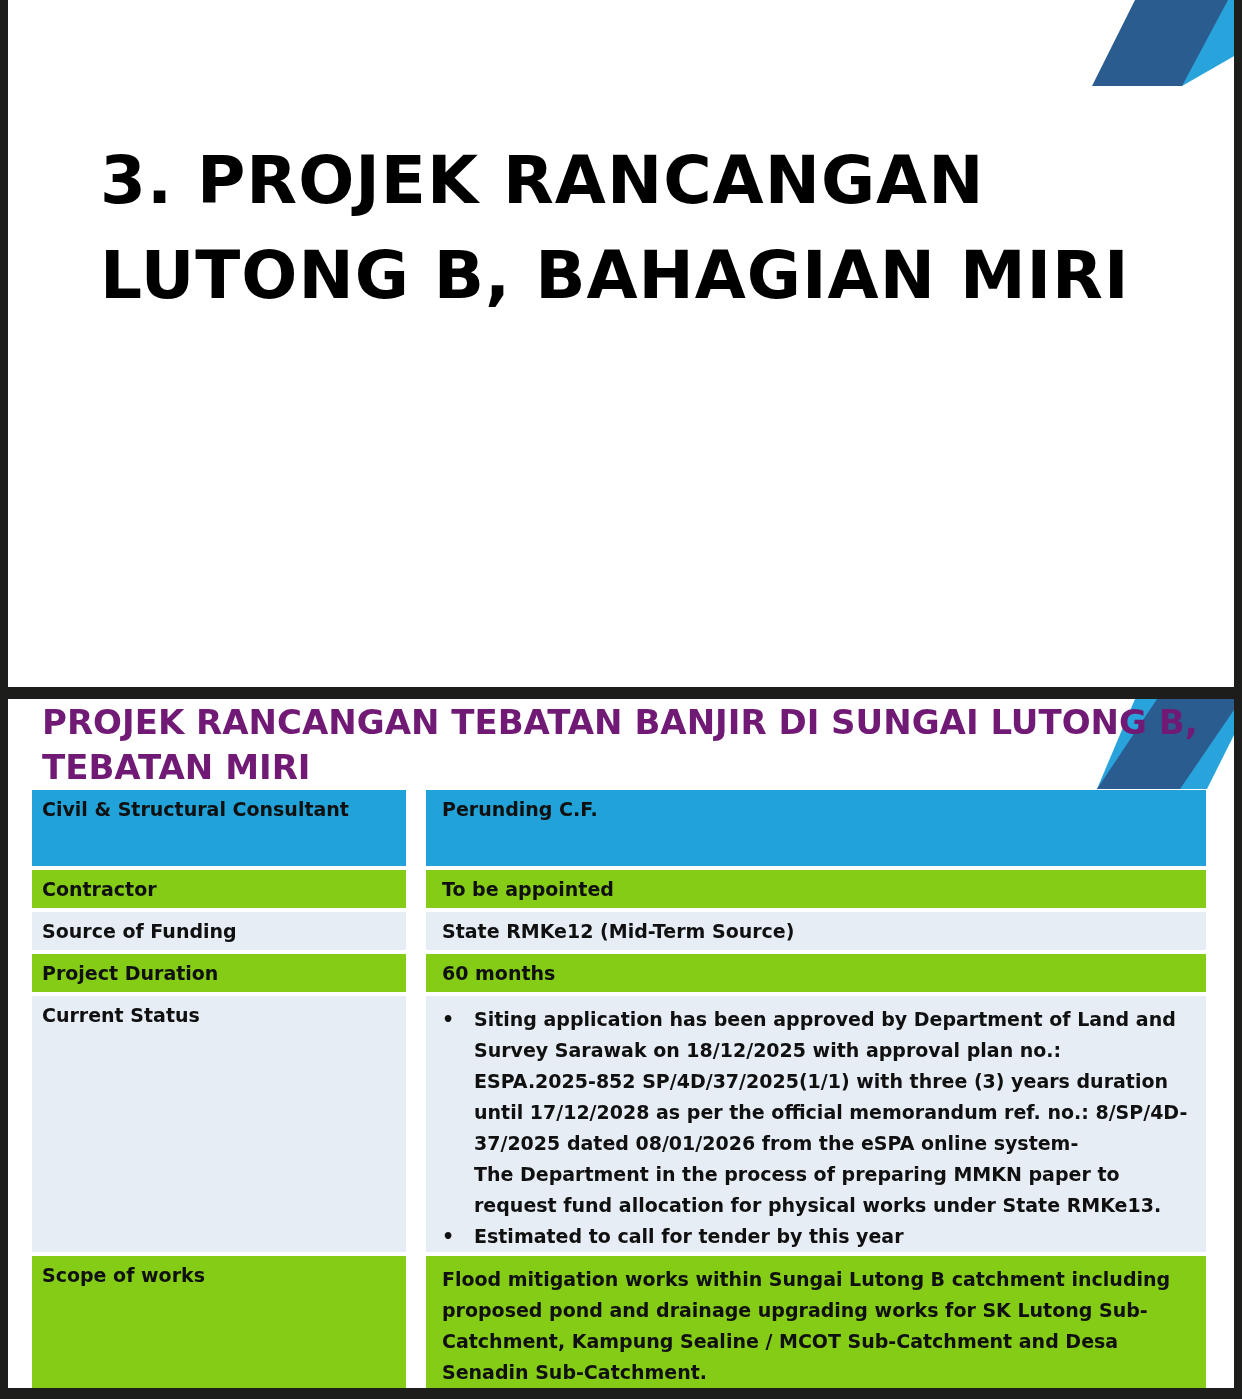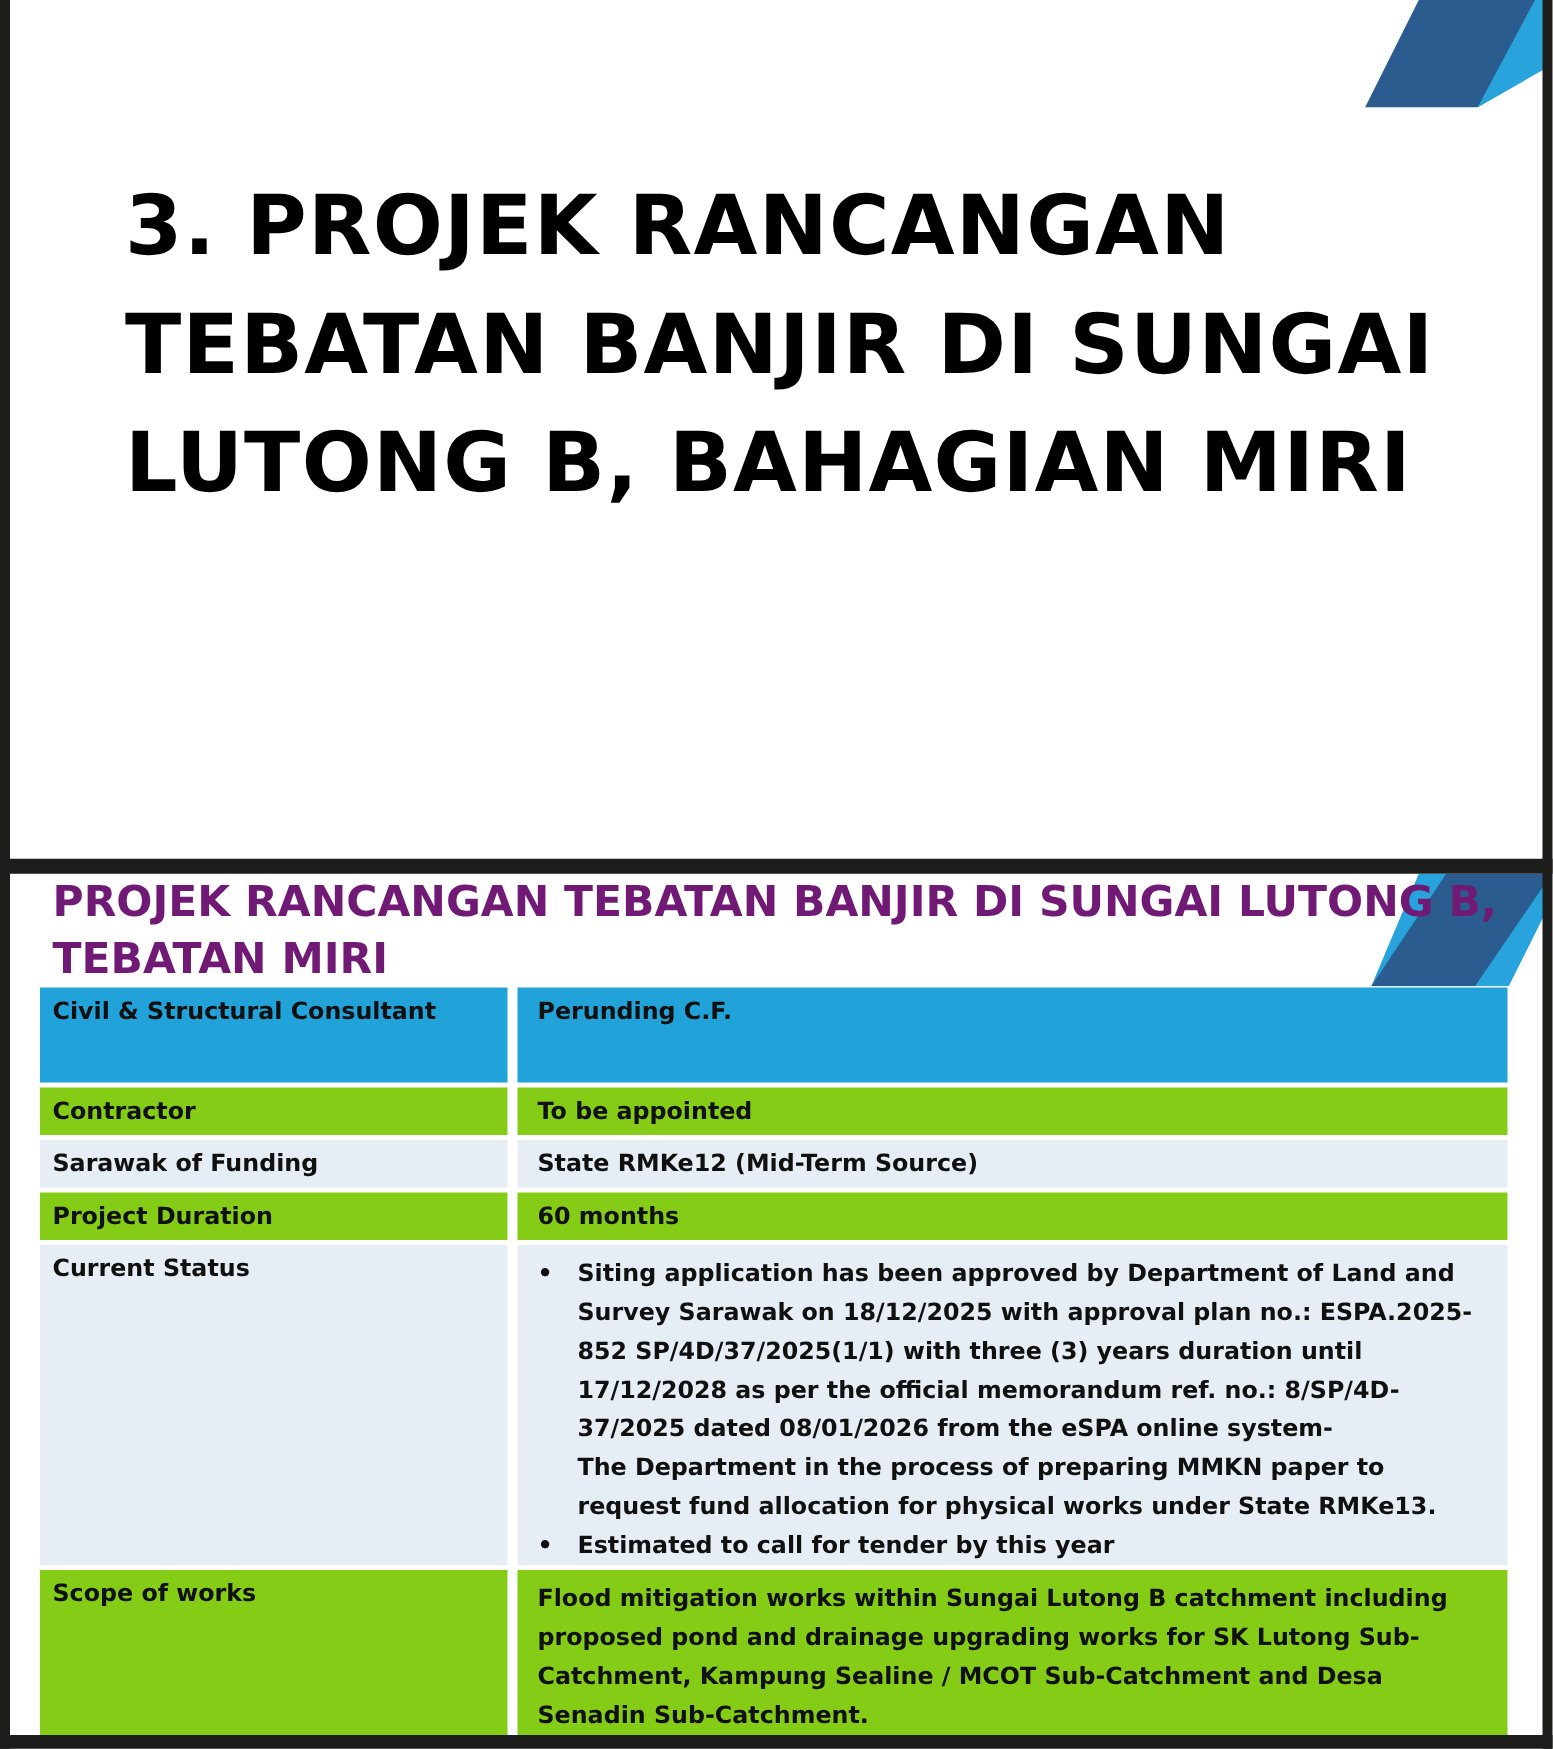--- a/index.html
+++ b/index.html
@@ -26,21 +26,21 @@
   }
   .slide2-title{
     position:absolute;left:42px;top:700px;
     font-size:34px;font-weight:bold;line-height:45px;
     color:#701a75;white-space:nowrap;
   }
 
   .ptable{position:absolute;left:32px;top:790px;width:1174px;font-size:19px;font-weight:bold;}
   .trow{display:flex;margin-bottom:4px;}
   .cell{box-sizing:border-box;}
-  .cell-label{width:374px;margin-right:8px;padding:8px 8px 0 10px;flex:none;}
+  .cell-label{width:374px;margin-right:20px;padding:8px 8px 0 10px;flex:none;}
   .cell-value{flex:1;padding:8px 18px 0 16px;}
   .row-header .cell{background:#21a2d8;height:76px;}
   .row-dark  .cell{background:#84cc16;}
   .row-light .cell{background:#e7edf5;}
   .row-slim .cell{height:38px;}
   .row-big .cell{}
   .bullets .bullet-line{display:flex;line-height:31px;}
   .bullet-mark{width:32px;flex:none;}
   .bullet-text{flex:1;}
   .longtext{line-height:31px;}
@@ -48,21 +48,20 @@
 </head>
 <body>
 
 <svg class="deco deco-top" width="1242" height="86" viewBox="0 0 1242 86">
   <polygon points="1152,0 1236,0 1236,55 1182,86" fill="#29a3dc"></polygon>
   <polygon points="1135,0 1228,0 1182,86 1092,86" fill="#2b5c90"></polygon>
 </svg>
 
 <div class="slide1-title">
   <div>3. PROJEK RANCANGAN</div>
-  <div>TEBATAN BANJIR DI SUNGAI</div>
   <div>LUTONG B, BAHAGIAN MIRI</div>
 </div>
 
 <svg class="deco deco-mid" width="1242" height="90" viewBox="0 0 1242 90">
   <polygon points="1135,0 1236,0 1236,32 1207,90 1097,90" fill="#29a3dc"></polygon>
   <polygon points="1157,0 1236,0 1236,8 1180,90 1097,90" fill="#2b5c90"></polygon>
 </svg>
 
 <div class="slide2-title">
   <div>PROJEK RANCANGAN TEBATAN BANJIR DI SUNGAI LUTONG B,</div>
@@ -75,21 +74,21 @@
     <div class="cell cell-label">Civil &amp; Structural Consultant</div>
     <div class="cell cell-value">Perunding C.F.</div>
   </div>
 
   <div class="trow row-dark row-slim">
     <div class="cell cell-label">Contractor</div>
     <div class="cell cell-value">To be appointed</div>
   </div>
 
   <div class="trow row-light row-slim">
-    <div class="cell cell-label">Sarawak of Funding</div>
+    <div class="cell cell-label">Source of Funding</div>
     <div class="cell cell-value">State RMKe12 (Mid-Term Source)</div>
   </div>
 
   <div class="trow row-dark row-slim">
     <div class="cell cell-label">Project Duration</div>
     <div class="cell cell-value">60 months</div>
   </div>
 
   <div class="trow row-light row-big">
     <div class="cell cell-label">Current Status</div>

